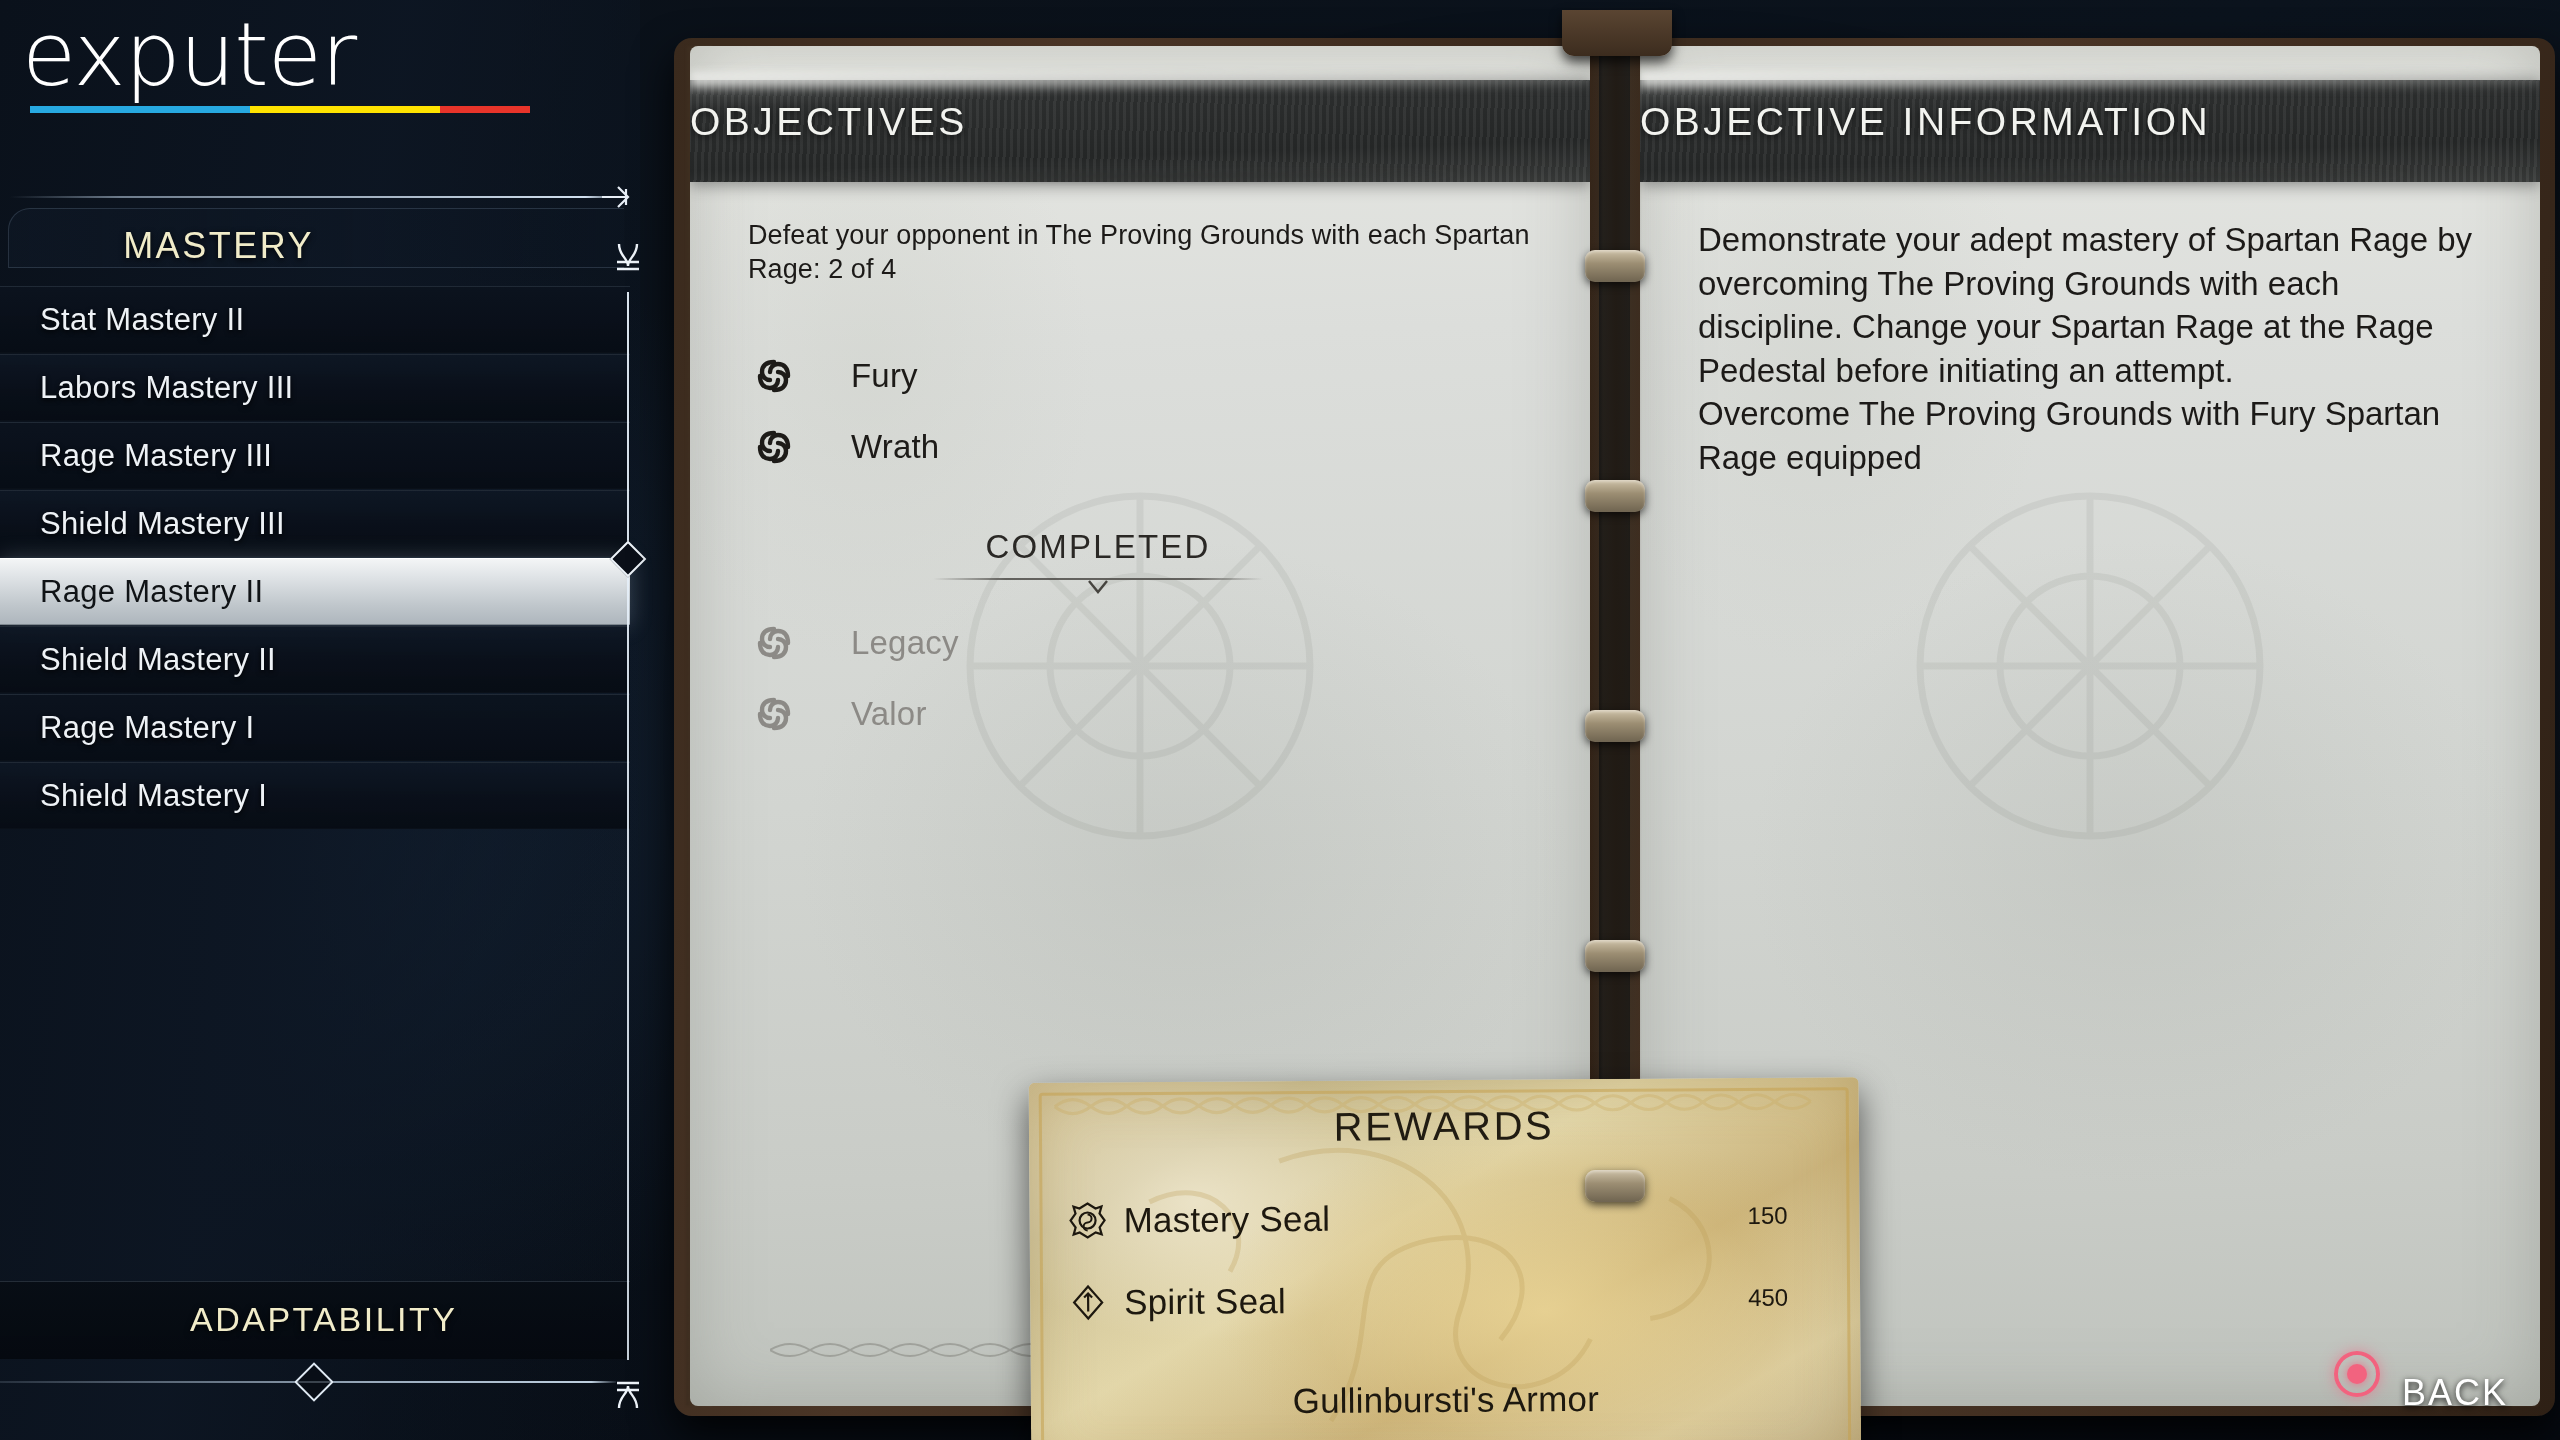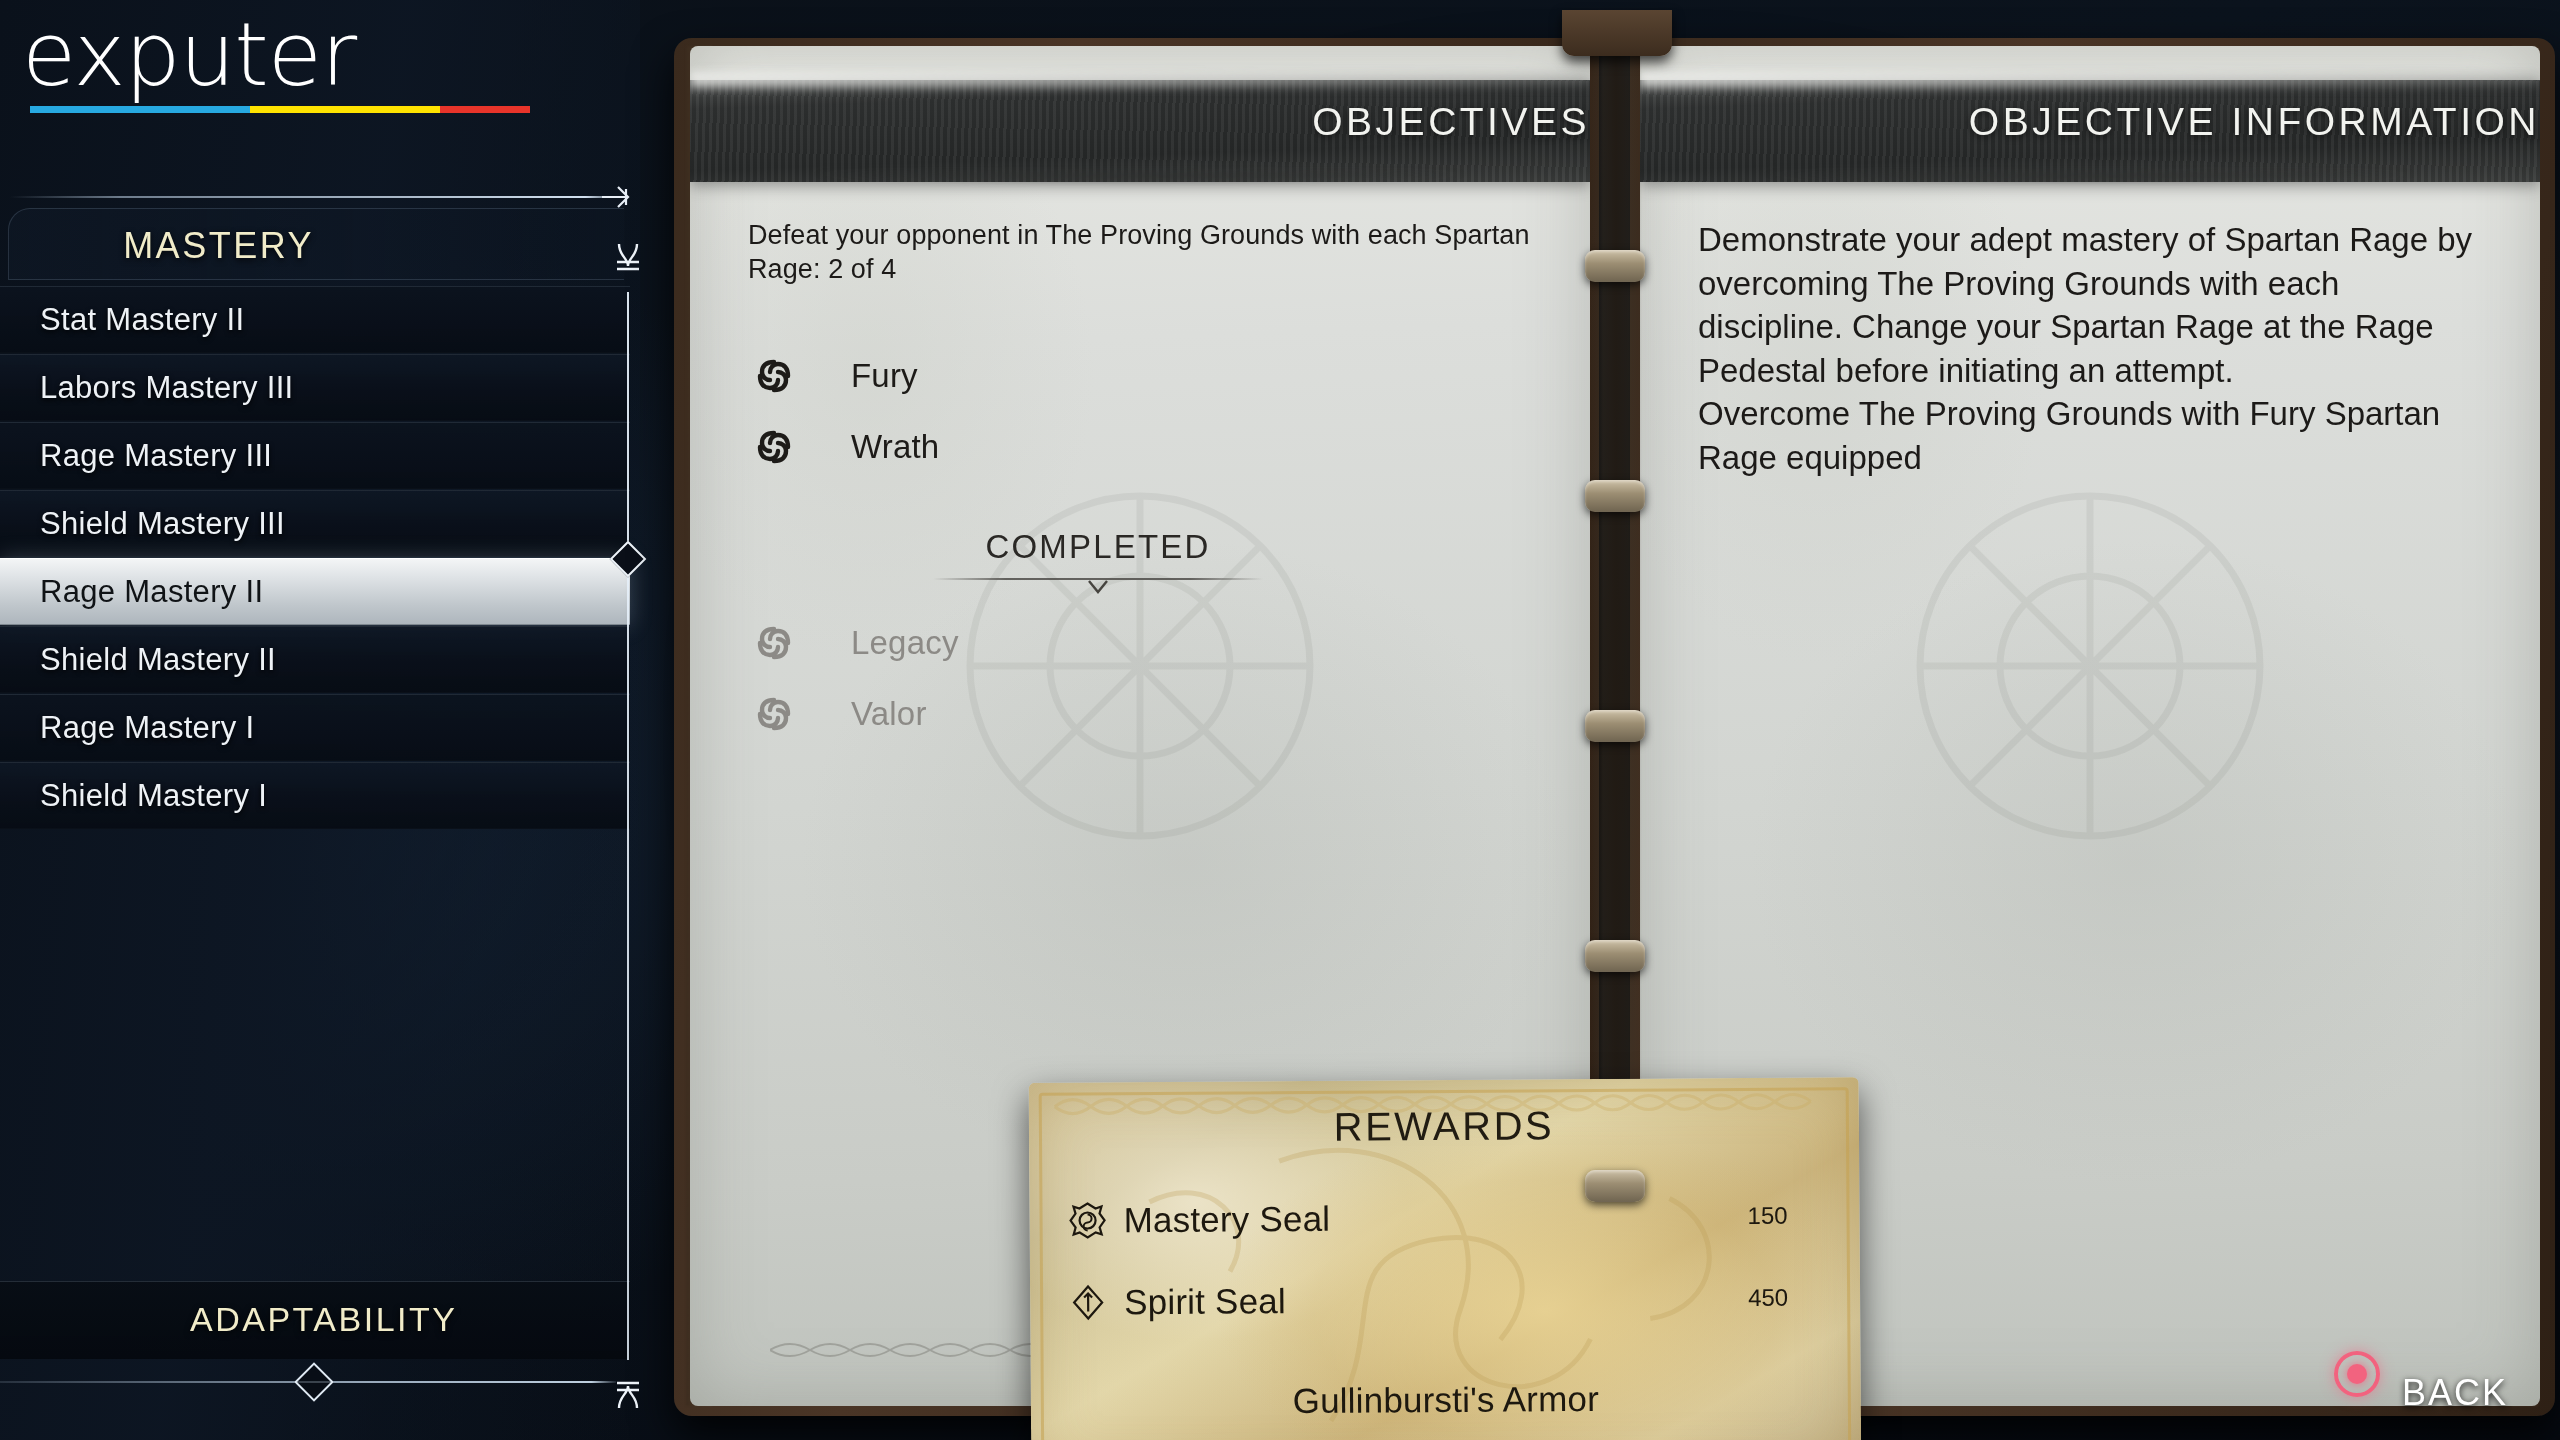--- a/index.html
+++ b/index.html
@@ -67,21 +67,21 @@
   .rune-tick {
     position: absolute;
     left: 596px; top: 180px;
     width: 36px; height: 34px;
   }
 
   
   #mastery-head {
     position: absolute;
     left: 8px; top: 208px;
-    width: 616px; height: 72px;
+    width: 616px; height: 60px;
     border: 1px solid rgba(150,175,200,0.20);
     border-right: none;
     border-top-left-radius: 22px;
     background: linear-gradient(90deg, rgba(16,26,40,0.55), rgba(14,24,38,0.25));
   }
   #mastery-head span {
     position: absolute;
     right: 310px; top: 16px;
     font-size: 36px;
     letter-spacing: 2.5px;
@@ -242,21 +242,21 @@
   .ink-band::after {
     content: "";
     position: absolute; left: 0; bottom: -9px; width: 100%; height: 18px;
     background: radial-gradient(ellipse 460px 14px at 50% 0%, rgba(45,47,46,0.85), rgba(45,47,46,0) 72%);
     filter: blur(3px);
   }
   .band-title {
     position: absolute;
     width: 100%;
     top: 20px;
-    text-align: right;
+    text-align: left;
     font-size: 39px;
     letter-spacing: 3.5px;
     color: #f2f3ef;
     font-weight: 400;
     text-shadow: 0 2px 6px rgba(0,0,0,0.6);
     z-index: 3;
   }
 
   
   .watermark {

